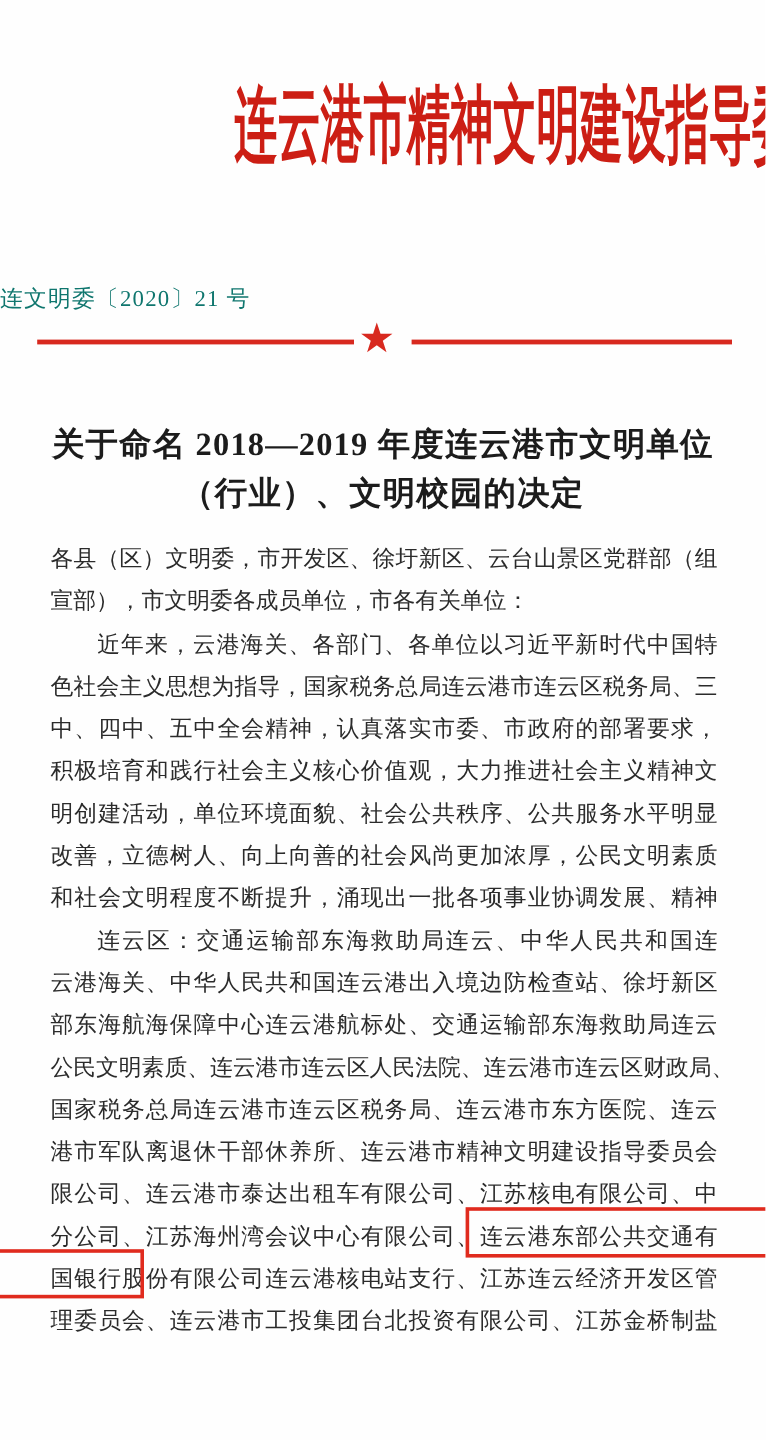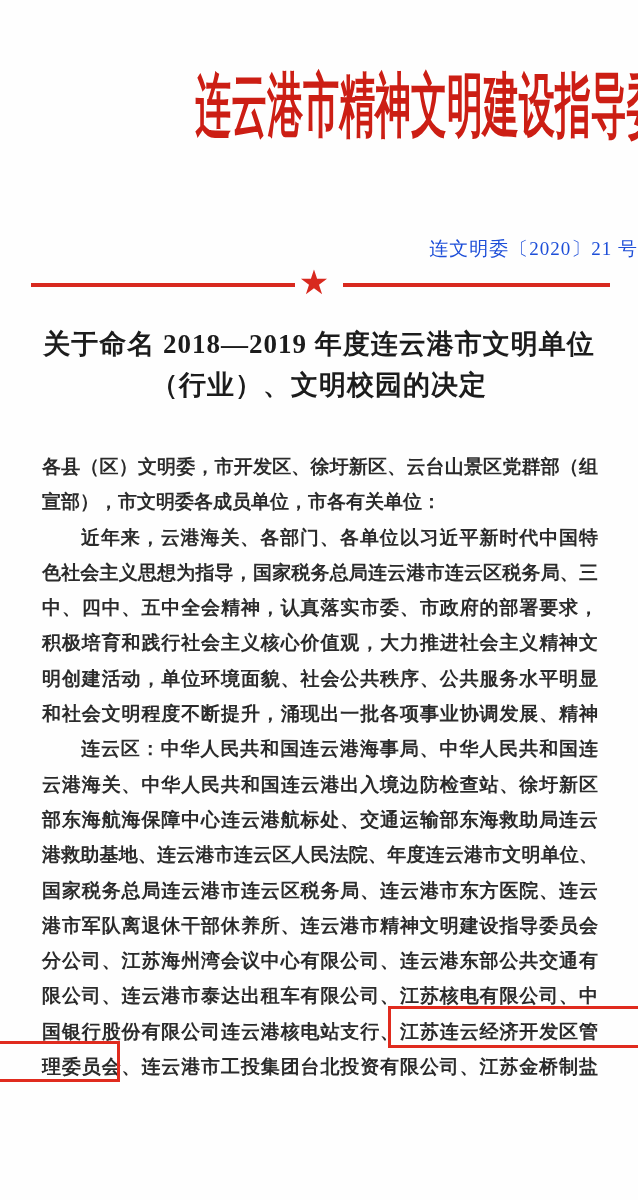--- a/index.html
+++ b/index.html
@@ -30,24 +30,24 @@
     letter-spacing: 0px;
     transform: scale(0.58, 1.12);
     transform-origin: center top;
     line-height: 1.15;
   }
 
   
   .doc-number {
     position: absolute;
     top: 236px; left: 0; right: 0;
-    text-align: right;
+    text-align: left;
     font-size: 19px;
     letter-spacing: 1px;
-    color: #1d4ed8;
+    color: #0f766e;
   }
 
   
   .divider {
     position: absolute;
     top: 266px; left: 0; right: 0; height: 40px;
   }
   .divider .seg {
     position: absolute;
     height: 4px;
@@ -63,21 +63,21 @@
     text-align: center;
     font-family: "DejaVu Sans", sans-serif;
     font-size: 34px;
     line-height: 40px;
     color: var(--red-line, #d8291f);
   }
 
   
   .doc-title {
     position: absolute;
-    top: 324px; left: 20px; right: 20px;
+    top: 350px; left: 20px; right: 20px;
     text-align: center;
     font-size: 27px;
     font-weight: bold;
     letter-spacing: 1px;
     line-height: 41px;
     color: #1c1c1c;
   }
 
   
   .body-text {
@@ -87,21 +87,20 @@
     font-size: 19px;
     color: #2b2b2b;
   }
   .body-text .line {
     height: 35.3px;
     line-height: 35.3px;
     text-align: justify;
     text-align-last: justify;
     text-justify: inter-character;
     white-space: nowrap;
-    font-weight: bold;
   }
   .body-text .line.indent { padding-left: 39px; }
   .body-text .line.last   { text-align-last: left; }
 
   
   .hl-box {
     position: absolute;
     border: 3px solid var(--red-box, #e02b1e);
     background: transparent;
   }
@@ -131,29 +130,30 @@
   </div>
 
   <div class="body-text" id="body-lines">
       <div class="line">各县（区）文明委，市开发区、徐圩新区、云台山景区党群部（组</div>
       <div class="line last">宣部），市文明委各成员单位，市各有关单位：</div>
       <div class="line indent">近年来，云港海关、各部门、各单位以习近平新时代中国特</div>
       <div class="line">色社会主义思想为指导，国家税务总局连云港市连云区税务局、三</div>
       <div class="line">中、四中、五中全会精神，认真落实市委、市政府的部署要求，</div>
       <div class="line">积极培育和践行社会主义核心价值观，大力推进社会主义精神文</div>
       <div class="line">明创建活动，单位环境面貌、社会公共秩序、公共服务水平明显</div>
+      <div class="line">改善，立德树人、向上向善的社会风尚更加浓厚，公民文明素质</div>
       <div class="line">和社会文明程度不断提升，涌现出一批各项事业协调发展、精神</div>
-      <div class="line indent">连云区：中华人民共和国连云港海事局、中华人民共和国连</div>
+      <div class="line indent">连云区：交通运输部东海救助局连云、中华人民共和国连</div>
       <div class="line">云港海关、中华人民共和国连云港出入境边防检查站、徐圩新区</div>
       <div class="line">部东海航海保障中心连云港航标处、交通运输部东海救助局连云</div>
-      <div class="line">港救助基地、连云港市连云区人民法院、年度连云港市文明单位、</div>
+      <div class="line">公民文明素质、连云港市连云区人民法院、连云港市连云区财政局、</div>
       <div class="line">国家税务总局连云港市连云区税务局、连云港市东方医院、连云</div>
       <div class="line">港市军队离退休干部休养所、连云港市精神文明建设指导委员会</div>
+      <div class="line">限公司、连云港市泰达出租车有限公司、江苏核电有限公司、中</div>
       <div class="line">分公司、江苏海州湾会议中心有限公司、连云港东部公共交通有</div>
-      <div class="line">限公司、连云港市泰达出租车有限公司、江苏核电有限公司、中</div>
       <div class="line">国银行股份有限公司连云港核电站支行、江苏连云经济开发区管</div>
       <div class="line">理委员会、连云港市工投集团台北投资有限公司、江苏金桥制盐</div>
     </div>
 
   <div class="hl-box part1"></div>
   <div class="hl-box part2"></div>
 
 </div>
 
 </body></html>

